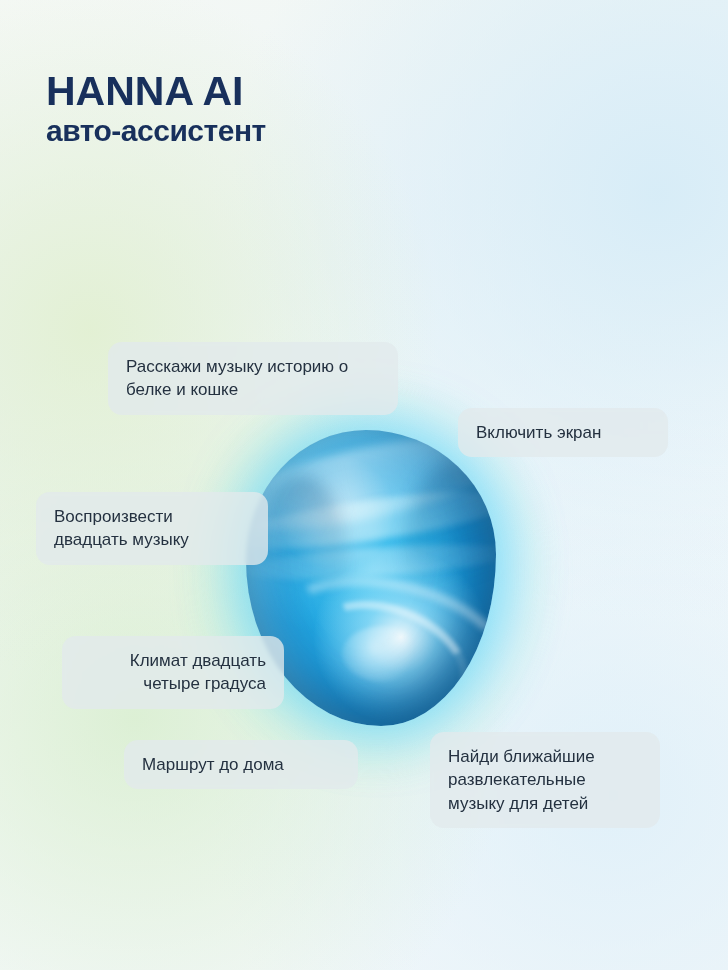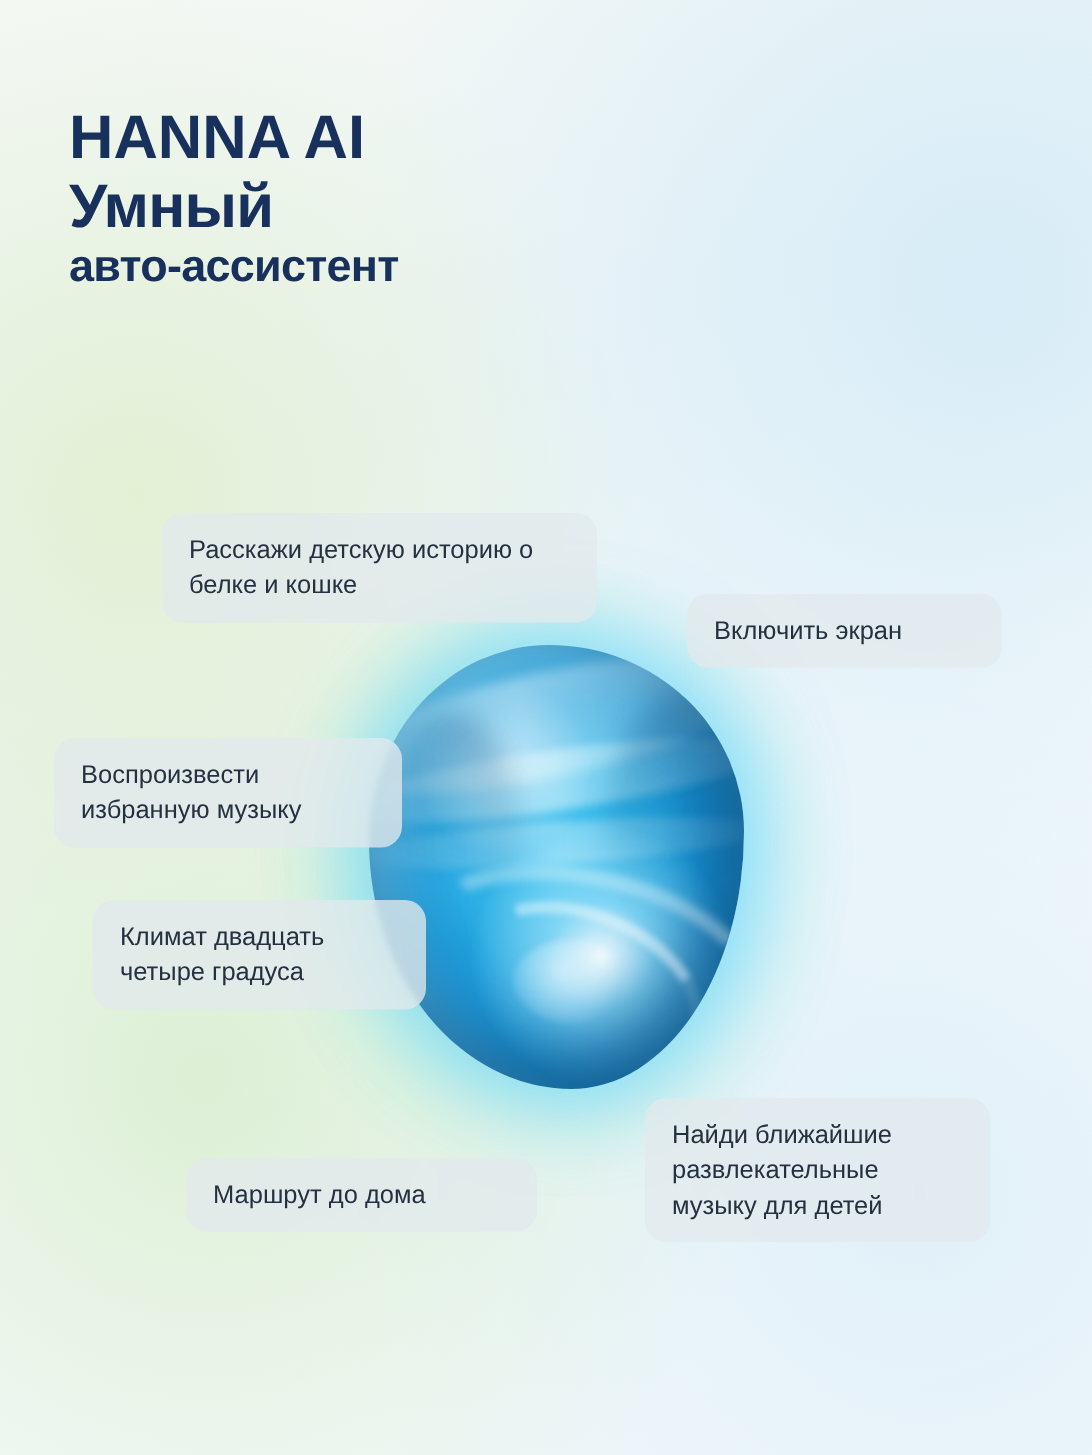--- a/index.html
+++ b/index.html
@@ -127,52 +127,51 @@
     background: rgba(225,233,236,0.78);
     border-radius: 14px;
     color: #243140;
     font-size: 17px;
     line-height: 1.38;
     padding: 13px 18px;
     box-sizing: border-box;
     backdrop-filter: blur(2px);
   }
   .b-story   { left: 108px; top: 342px;  width: 290px; }
-  .b-screen  { left: 458px; top: 396px;  width: 210px; }
+  .b-screen  { left: 458px; top: 408px;  width: 210px; }
   .b-music   { left: 36px;  top: 492px;  width: 232px; }
   .b-remind  { left: 486px; top: 552px;  width: 210px; }
-  .b-climate { left: 62px;  top: 600px;  width: 222px; }
-  .b-route   { left: 124px; top: 772px;  width: 234px; }
+  .b-climate { left: 62px;  top: 636px;  width: 222px; text-align: right; }
+  .b-route   { left: 124px; top: 740px;  width: 234px; }
   .b-places  { left: 430px; top: 732px;  width: 230px; }
 </style>
 </head>
 <body>
 
 <div id="poster">
 
   <div class="headline">
     <span class="line1">HANNA AI</span>
-    <span class="line2">Умный</span>
     <span class="line3">авто-ассистент</span>
   </div>
 
   <div class="orb-wrap">
     <div class="orb-glow"></div>
     <div class="orb">
       <div class="swirl s1"></div>
       <div class="swirl s2"></div>
       <div class="swirl s3"></div>
       <div class="swirl s7"></div>
       <div class="swirl s8"></div>
       <div class="swirl s4"></div>
       <div class="swirl s5"></div>
       <div class="swirl s6"></div>
     </div>
   </div>
 
-  <div class="bubble b-story">Расскажи детскую историю о белке и кошке</div>
+  <div class="bubble b-story">Расскажи музыку историю о белке и кошке</div>
   <div class="bubble b-screen">Включить экран</div>
-  <div class="bubble b-music">Воспроизвести избранную музыку</div>
+  <div class="bubble b-music">Воспроизвести двадцать музыку</div>
   <div class="bubble b-climate">Климат двадцать четыре градуса</div>
   <div class="bubble b-route">Маршрут до дома</div>
   <div class="bubble b-places">Найди ближайшие развлекательные музыку для детей</div>
 
 </div>
 
 </body></html>

